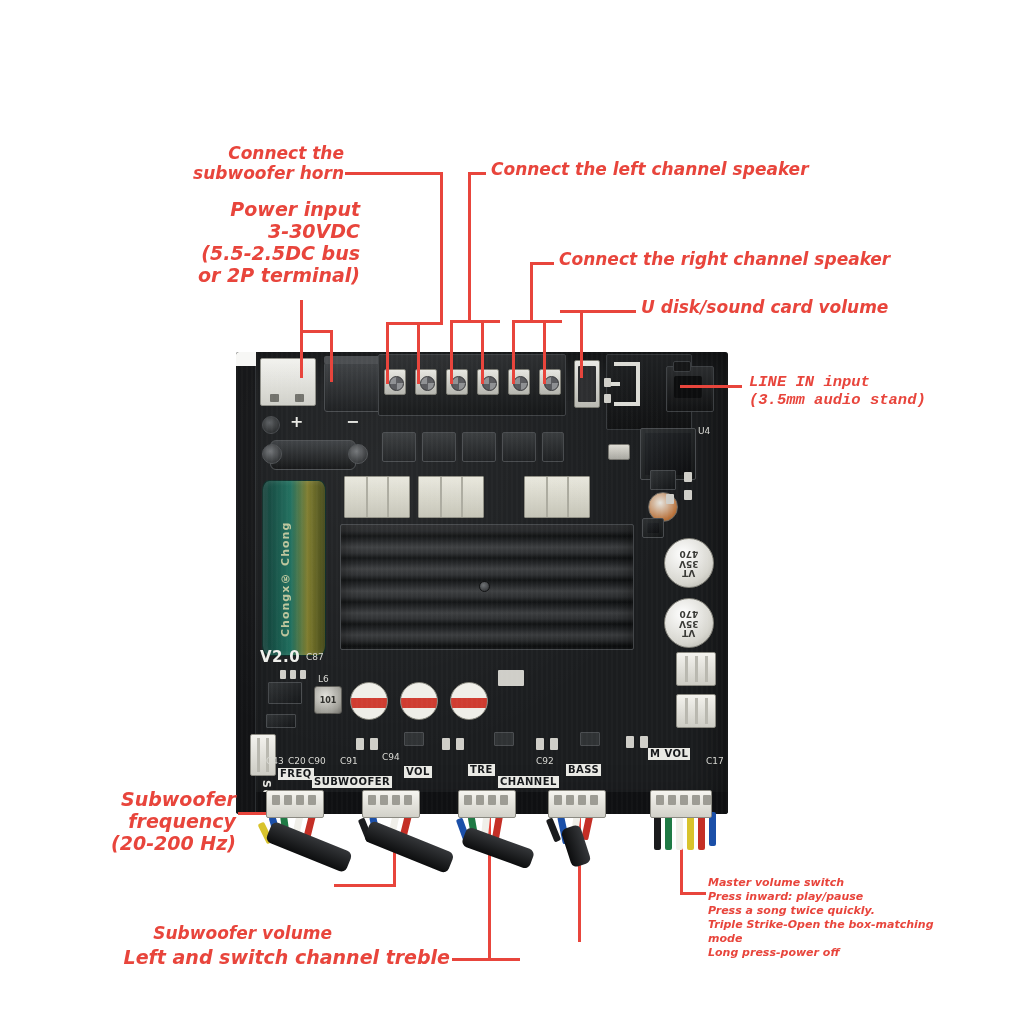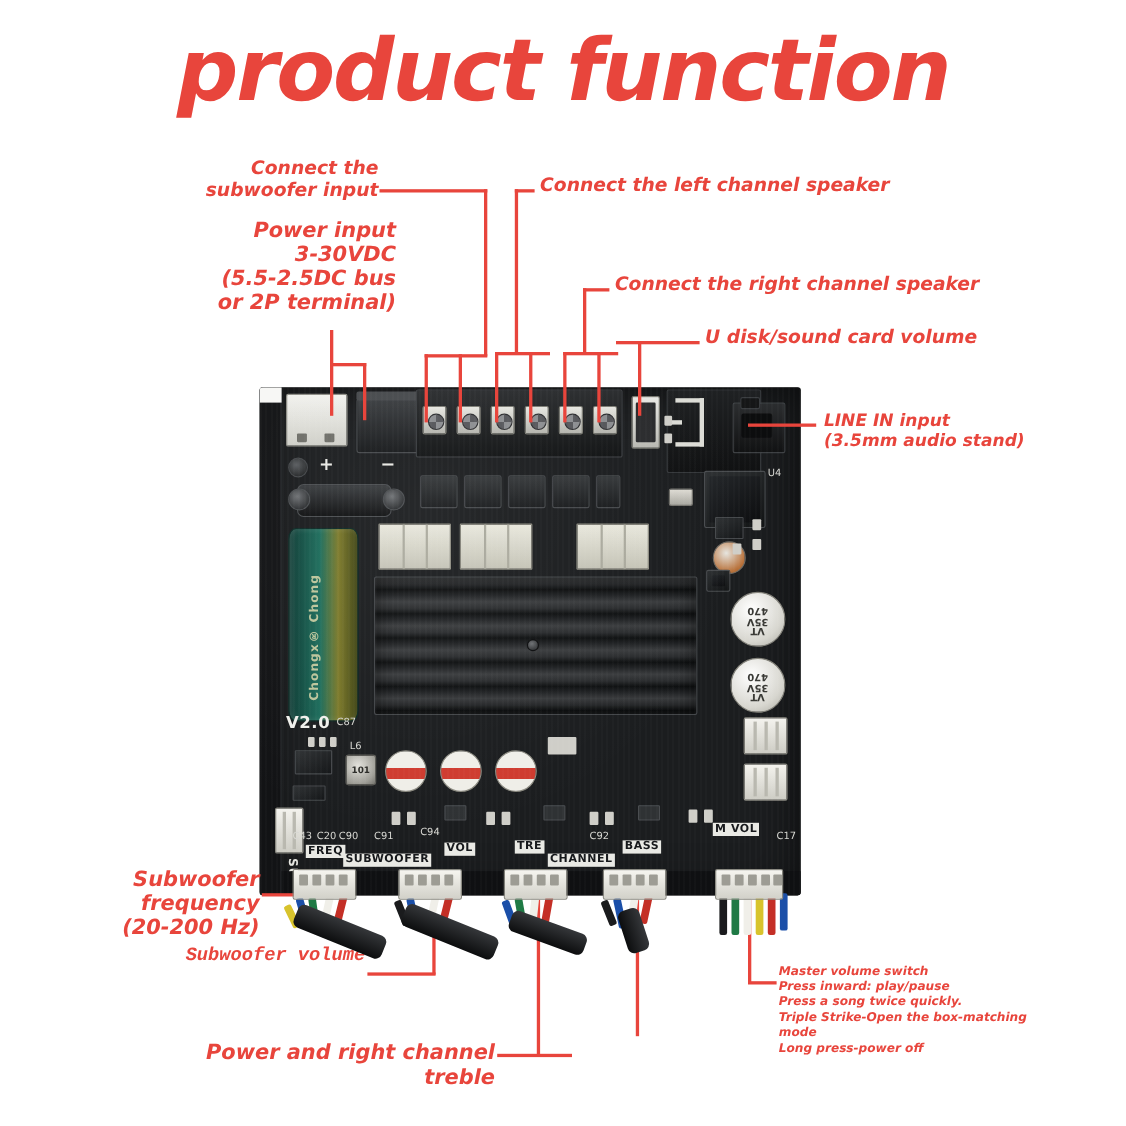--- a/index.html
+++ b/index.html
@@ -36,21 +36,21 @@
   
   .anno {
     position: absolute;
     color: #e8453c;
     font-family: "DejaVu Sans", sans-serif;
     font-style: italic;
     font-weight: bold;
     line-height: 1.16;
     white-space: pre-line;
   }
-  .anno.sm  { font-size: 15.5px; }
+  .anno.sm  { font-size: 15.5px; font-family: Liberation Mono, monospace; }
   .anno.md  { font-size: 17px; }
   .anno.lg  { font-size: 19px; }
   .anno.xs  { font-size: 11px; line-height: 1.28; font-weight: bold; }
   .anno.r { text-align: right; }
 
   
   .ln {
     position: absolute;
     background: #e8453c;
   }
@@ -305,21 +305,20 @@
     background: linear-gradient(180deg,#35373a,#0c0d0e);
     border-radius: 6px;
     z-index: 7;
   }
 </style>
 </head>
 <body>
 
 <div id="stage">
 
-  <div id="title">product function</div>
 
   <div id="board">
 
     <div class="pcb edge-strip" style="left:0; top:0; width:20px; height:462px;"></div>
     <div class="pcb" style="left:0; top:0; width:20px; height:14px; background:#f7f7f5;"></div>
 
     <div class="pcb term2p" style="left:24px; top:6px; width:56px; height:48px;">
       <div class="slot" style="left:9px;"></div>
       <div class="slot" style="left:34px;"></div>
     </div>
@@ -558,43 +557,43 @@
 
   <div class="ln h" style="left:452px; top:958px; width:68px;"></div>
   <div class="ln v" style="left:488px; top:818px; height:142px;"></div>
 
   <div class="ln v" style="left:578px; top:818px; height:124px;"></div>
 
   <div class="ln h" style="left:680px; top:892px; width:26px;"></div>
   <div class="ln v" style="left:680px; top:818px; height:76px;"></div>
 
   <div class="anno md r" style="left:120px; top:144px; width:224px;">Connect the
-subwoofer input</div>
+subwoofer horn</div>
 
   <div class="anno lg r" style="left:110px; top:198px; width:250px;">Power input
 3-30VDC
 (5.5-2.5DC bus
 or 2P terminal)</div>
 
   <div class="anno md" style="left:491px; top:160px; width:330px;">Connect the left channel speaker</div>
 
   <div class="anno md" style="left:559px; top:250px; width:340px;">Connect the right channel speaker</div>
 
   <div class="anno md" style="left:641px; top:298px; width:300px;">U disk/sound card volume</div>
 
   <div class="anno sm" style="left:749px; top:374px; width:250px;">LINE IN input
 (3.5mm audio stand)</div>
 
   <div class="anno lg r" style="left:36px; top:788px; width:200px;">Subwoofer
 frequency
 (20-200 Hz)</div>
 
-  <div class="anno md r" style="left:122px; top:860px; width:210px;font-family:Liberation Mono, monospace;">Subwoofer volume</div>
-
-  <div class="anno lg r" style="left:120px; top:946px; width:330px;">Power and right channel treble</div>
+  <div class="anno md r" style="left:122px; top:924px; width:210px;">Subwoofer volume</div>
+
+  <div class="anno lg r" style="left:120px; top:946px; width:330px;">Left and switch channel treble</div>
 
 
   <div class="anno xs" style="left:708px; top:876px; width:260px;">Master volume switch
 Press inward: play/pause
 Press a song twice quickly.
 Triple Strike-Open the box-matching mode
 Long press-power off</div>
 
 </div>
 

